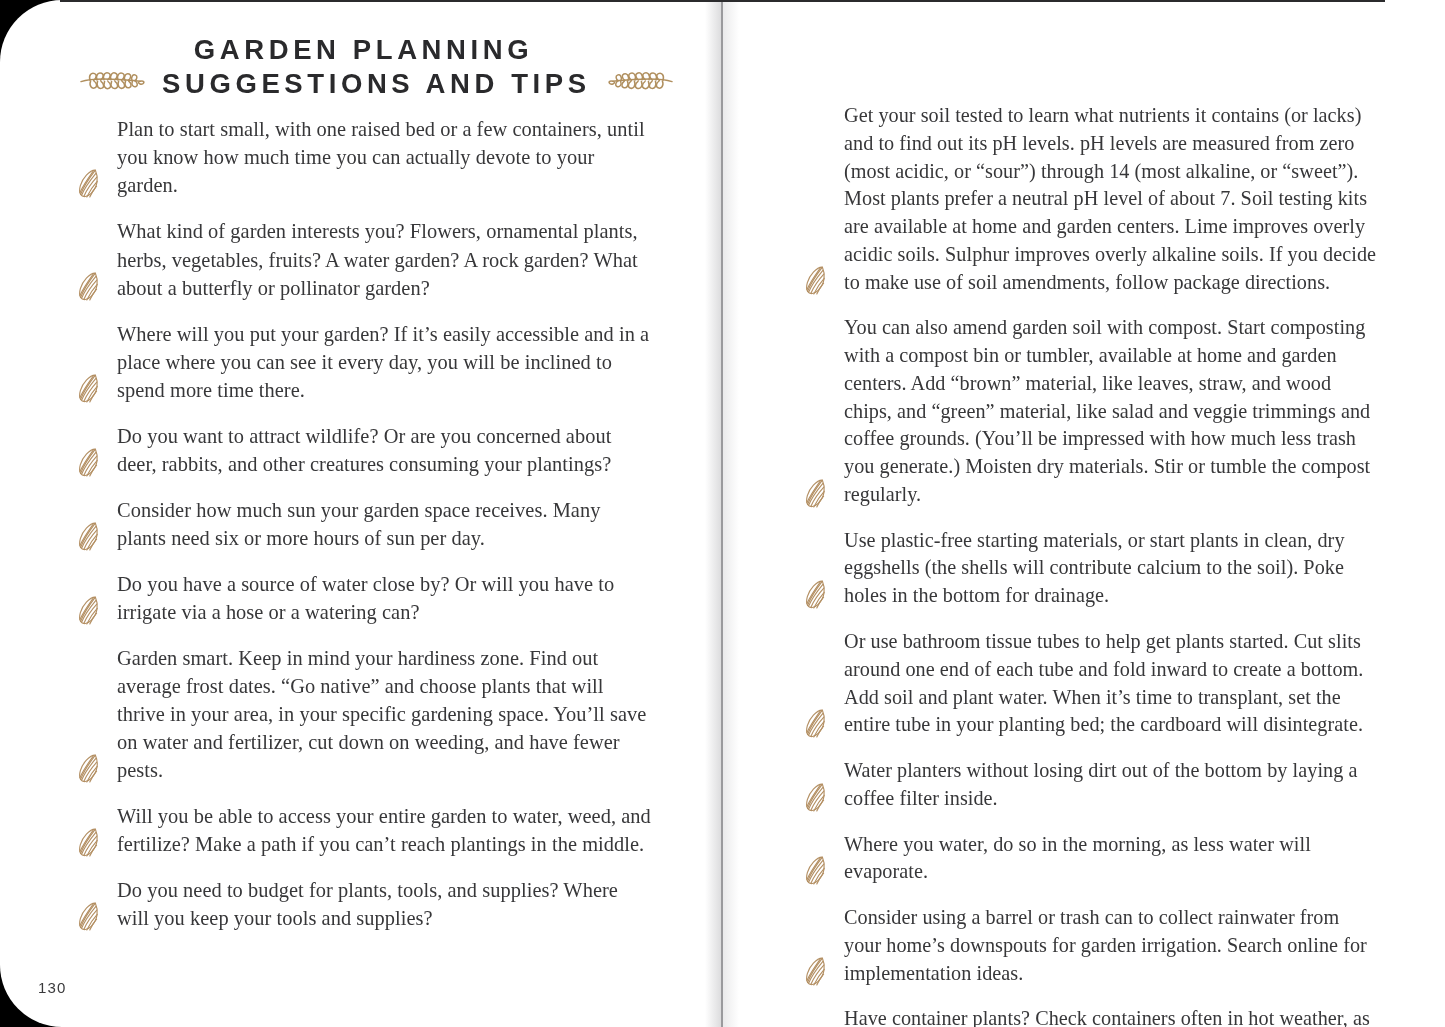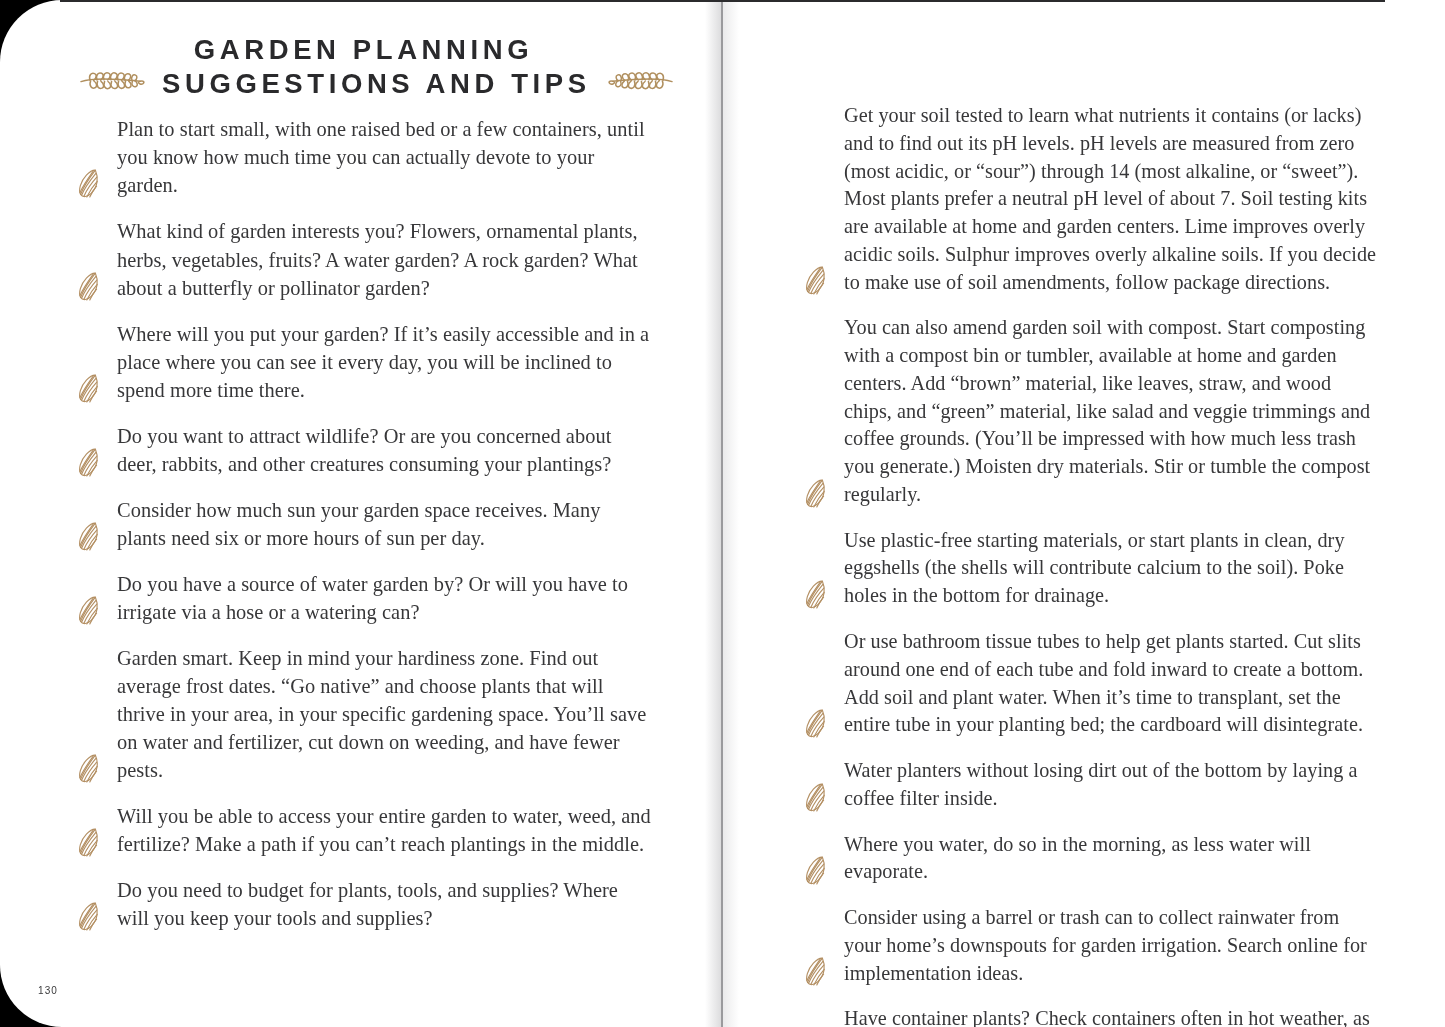--- a/index.html
+++ b/index.html
@@ -115,21 +115,21 @@
     color: #373739;
     letter-spacing: 0.05px;
   }
   .col-right .tip-text { font-size: 20.2px; }
 
   
   .folio {
     position: absolute;
     bottom: 31px;
     font-family: "Liberation Sans", "DejaVu Sans", sans-serif;
-    font-size: 10px;
+    font-size: 15px;
     letter-spacing: 1.1px;
     color: #3a3a3c;
   }
   .folio-left  { left: 38px; }
   .folio-right { right: 38px; margin-left: 17px; }
 </style>
 </head>
 <body>
 
 <div class="book">
@@ -268,21 +268,21 @@
                 <g fill="none" stroke="#b49064" stroke-width="1.15" stroke-linecap="round">
                   <path d="M17.4 2.2 C 20.6 9.4, 20.0 18.6, 13.2 25.4 C 9.4 29.2, 4.6 29.6, 2.6 26.4 C 0.2 22.4, 2.4 13.6, 8.4 7.2 C 11.4 4.0, 14.8 2.0, 17.4 2.2 Z"></path>
                   <path d="M17.4 2.2 C 13.2 7.6, 6.2 17.0, 2.6 26.4"></path>
                   <path d="M15.4 2.8 C 11.6 8.2, 5.6 16.4, 2.0 24.4"></path>
                   <path d="M17.9 5.4 C 13.6 10.6, 7.0 19.0, 3.6 27.2"></path>
                   <path d="M18.8 9.2 C 14.6 13.8, 9.0 21.4, 5.8 28.4"></path>
                   <path d="M19.2 13.4 C 15.6 17.4, 11.4 23.6, 8.8 29.0"></path>
                   <path d="M18.6 18.2 C 16.0 21.2, 13.4 25.4, 11.8 28.9"></path>
                 </g>
               </svg></span>
-            <span class="tip-text">Do you have a source of water garden by? Or will you have to irrigate via a hose or a watering can?</span>
+            <span class="tip-text">Do you have a source of water close by? Or will you have to irrigate via a hose or a watering can?</span>
           </li>
           <li class="tip">
             <span class="tip-icon"><svg width="25" height="31" viewBox="0 0 25 31">
                 <g fill="none" stroke="#b49064" stroke-width="1.15" stroke-linecap="round">
                   <path d="M17.4 2.2 C 20.6 9.4, 20.0 18.6, 13.2 25.4 C 9.4 29.2, 4.6 29.6, 2.6 26.4 C 0.2 22.4, 2.4 13.6, 8.4 7.2 C 11.4 4.0, 14.8 2.0, 17.4 2.2 Z"></path>
                   <path d="M17.4 2.2 C 13.2 7.6, 6.2 17.0, 2.6 26.4"></path>
                   <path d="M15.4 2.8 C 11.6 8.2, 5.6 16.4, 2.0 24.4"></path>
                   <path d="M17.9 5.4 C 13.6 10.6, 7.0 19.0, 3.6 27.2"></path>
                   <path d="M18.8 9.2 C 14.6 13.8, 9.0 21.4, 5.8 28.4"></path>
                   <path d="M19.2 13.4 C 15.6 17.4, 11.4 23.6, 8.8 29.0"></path>

